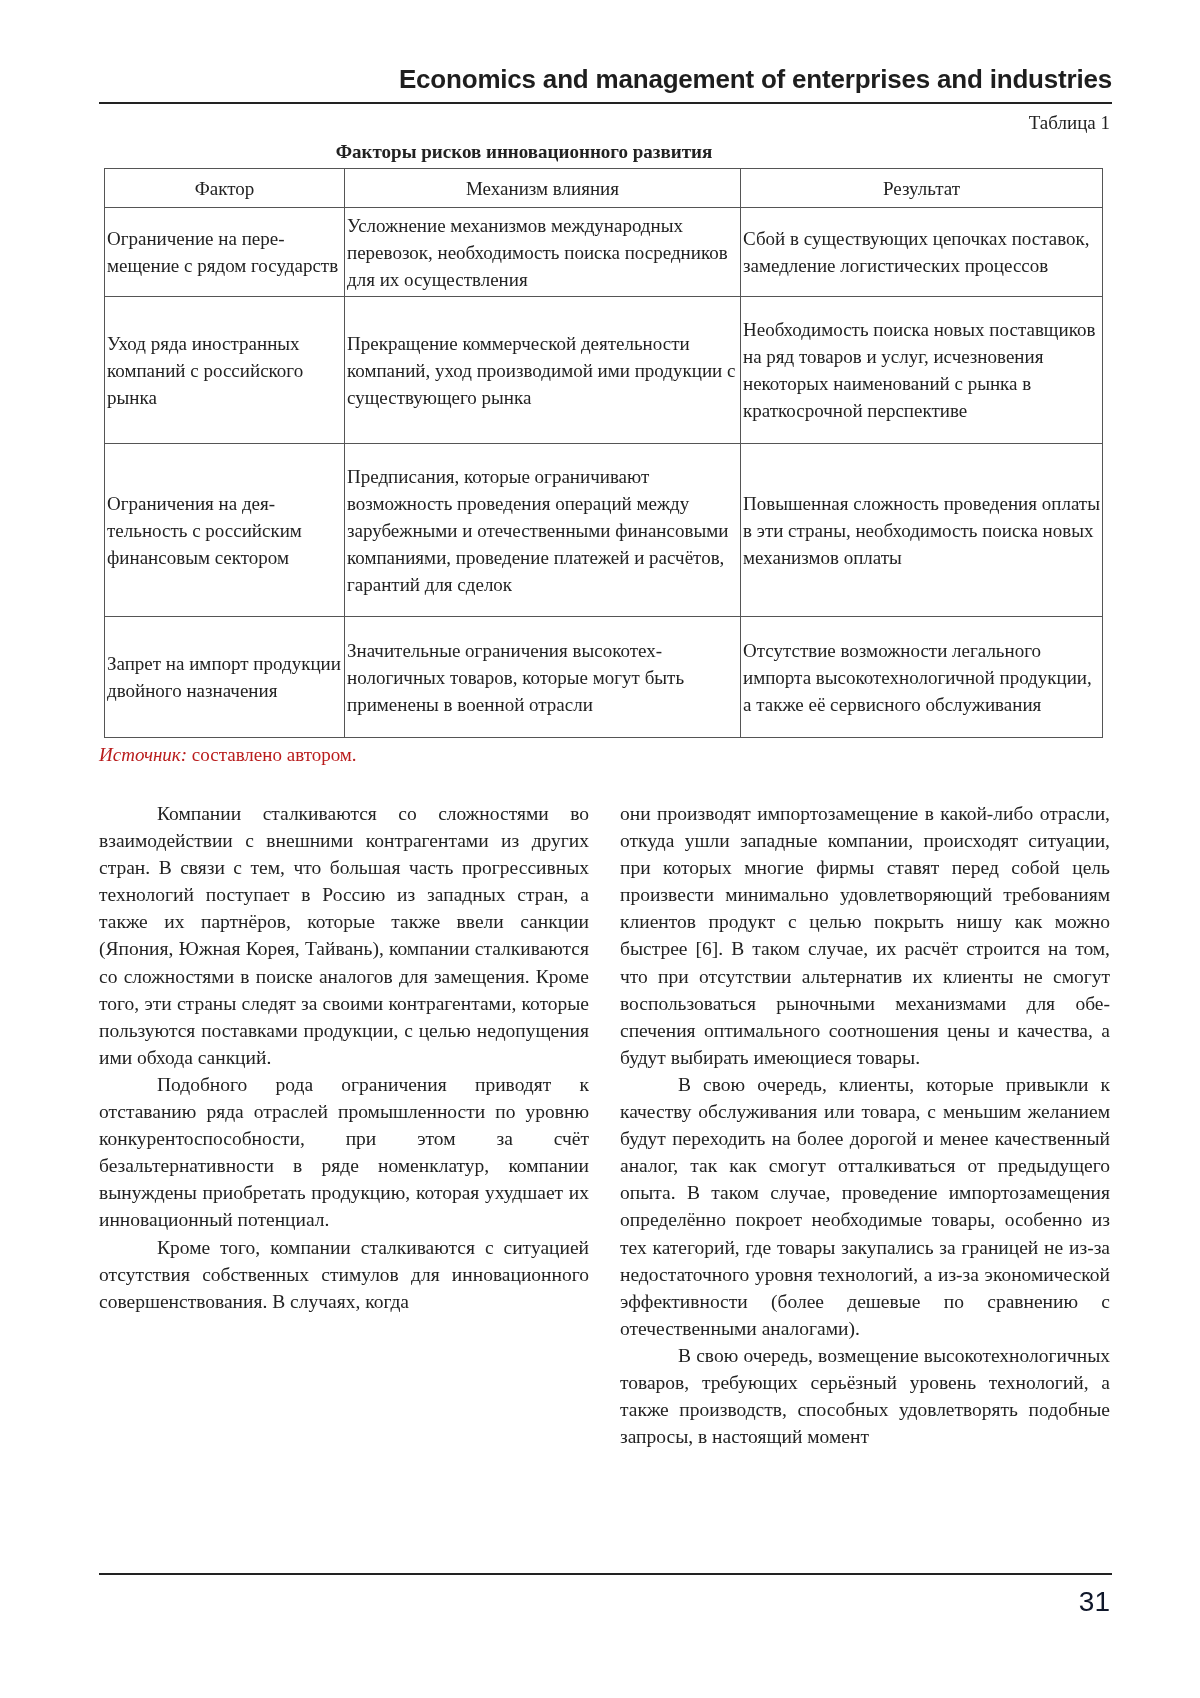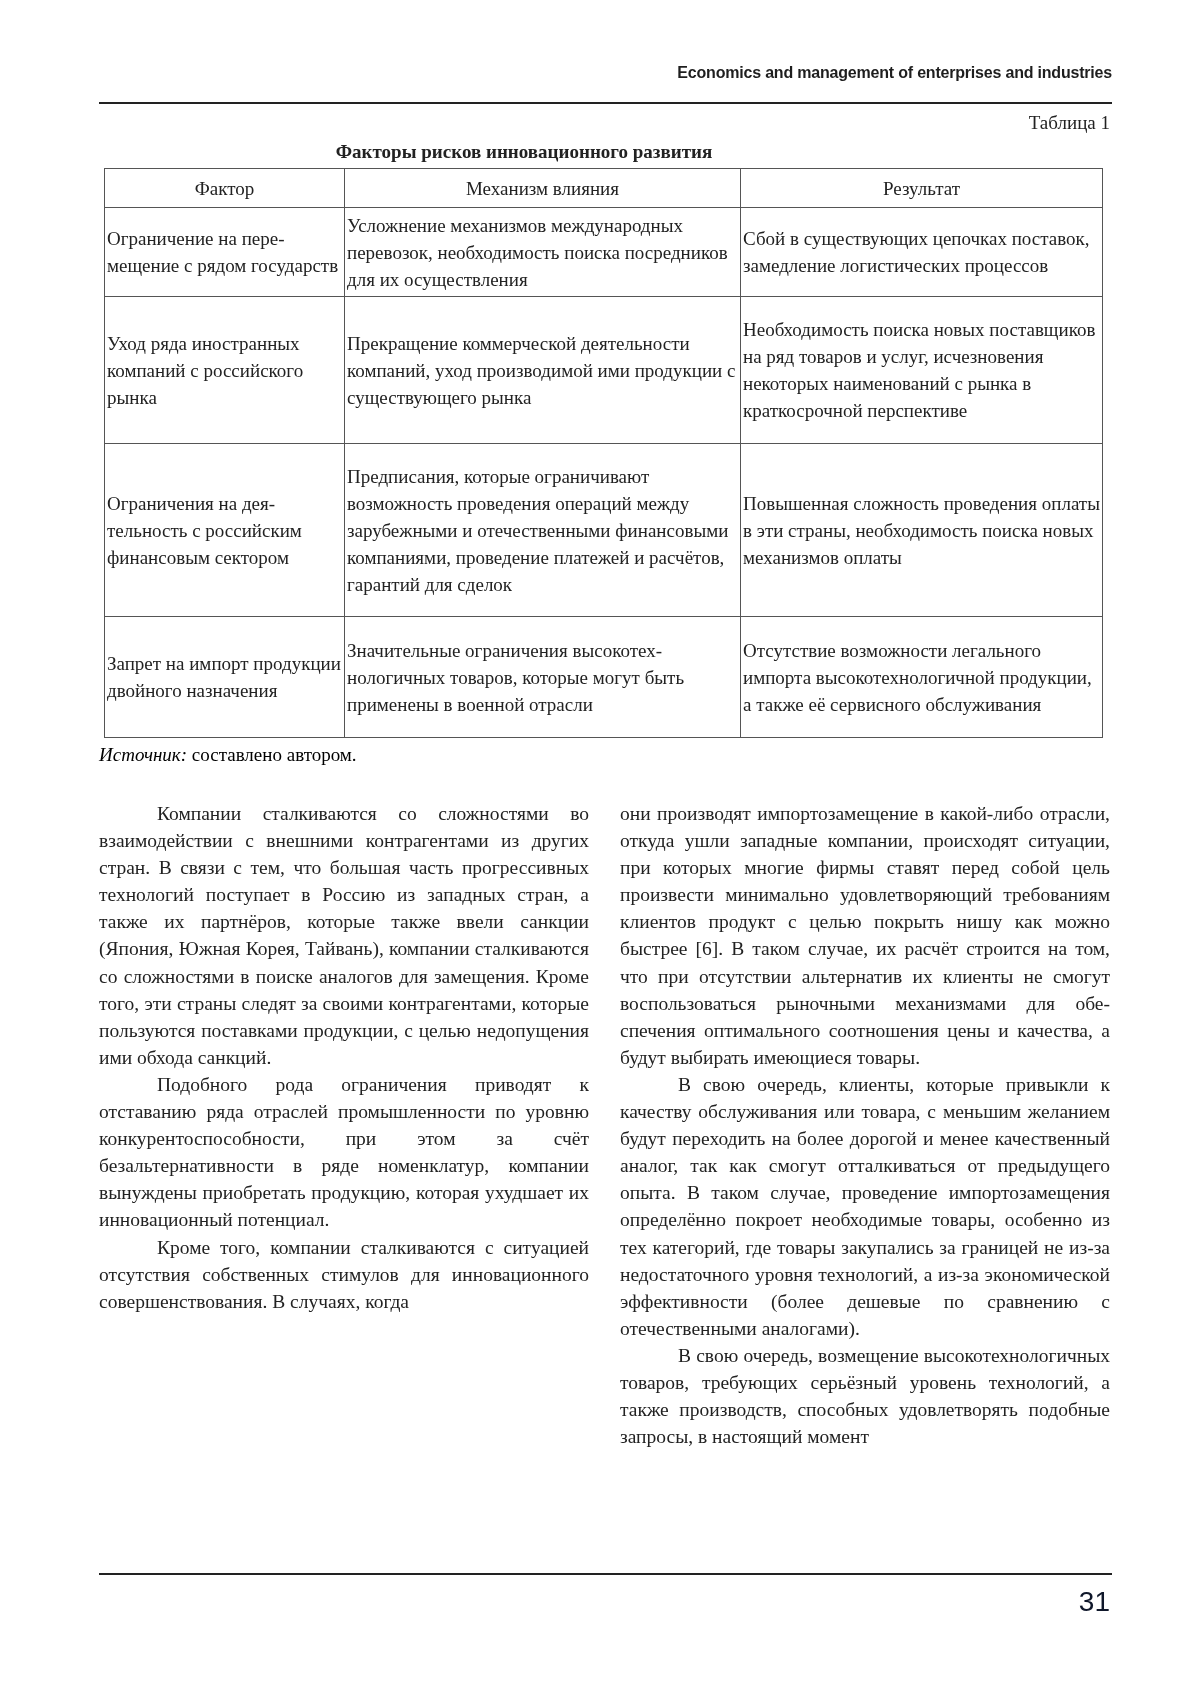--- a/index.html
+++ b/index.html
@@ -1,21 +1,21 @@
 <!DOCTYPE html>
 <html><head>
 <meta charset="utf-8">
 <style>
   html, body { margin: 0; padding: 0; background: #ffffff; }
   body { width: 1200px; height: 1698px; position: relative; overflow: hidden; color: #222; }
   .page { position: absolute; left: 0; top: 0; width: 1200px; height: 1698px; }
 
   .running-head {
     position: absolute; right: 88px; top: 64px;
-    font-family: "Liberation Sans", sans-serif; font-weight: bold; font-size: 16px;
+    font-family: "Liberation Sans", sans-serif; font-weight: bold; font-size: 26px;
     color: #1e1e1e; letter-spacing: -0.2px; white-space: nowrap;
   }
   .head-rule { position: absolute; left: 99px; right: 88px; top: 102px; height: 2px; background: #222; }
 
   .table-number {
     position: absolute; right: 90px; top: 112px;
     font-family: "Liberation Serif", serif; font-size: 19px; color: #222;
   }
   .table-title {
     position: absolute; left: 0; width: 1048px; top: 141px; text-align: center;
@@ -35,21 +35,21 @@
   table.risk col.c1 { width: 240px; }
   table.risk col.c2 { width: 396px; }
   table.risk col.c3 { width: 362px; }
   table.risk tr.r1 td { height: 88px; }
   table.risk tr.r2 td { height: 146px; }
   table.risk tr.r3 td { height: 172px; }
   table.risk tr.r4 td { height: 120px; }
 
   .source {
     position: absolute; left: 99px; top: 744px;
-    font-family: "Liberation Serif", serif; font-size: 19px; color: #000000;
+    font-family: "Liberation Serif", serif; font-size: 19px; color: #b91c1c;
   }
   .source i { font-style: italic; }
 
   .col {
     position: absolute; top: 800px; width: 490px;
     font-family: "Liberation Serif", serif; font-size: 19.5px; line-height: 27.1px;
     color: #222; text-align: justify; hyphens: manual;
   }
   .col.left { left: 99px; }
   .col.right { left: 620px; }

